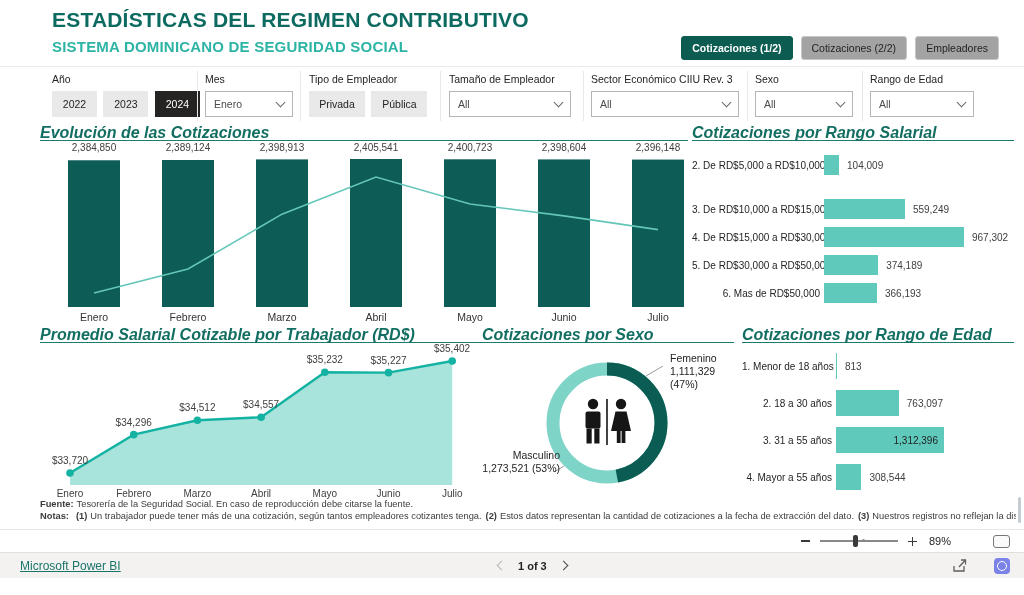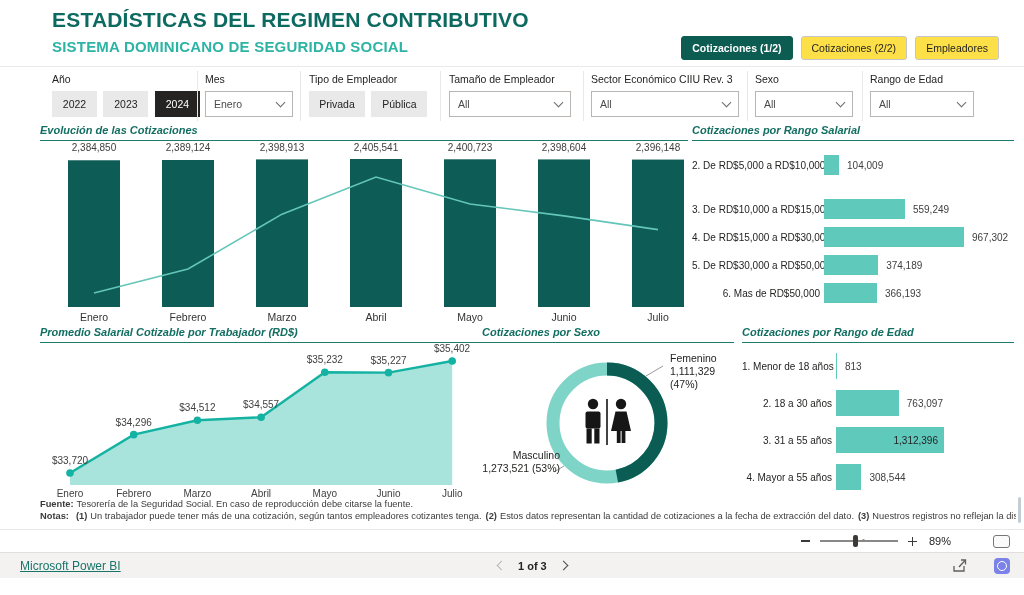--- a/index.html
+++ b/index.html
@@ -2,35 +2,35 @@
 <html><head>
 <meta charset="utf-8">
 <style>
   html,body{margin:0;padding:0;background:#fff;}
   .canvas{position:relative;width:1024px;height:595px;background:#fff;overflow:hidden;
     font-family:"Liberation Sans",sans-serif;color:#252423;}
   
   .title{position:absolute;left:52px;top:8px;font-size:21px;font-weight:700;color:#0d6a60;letter-spacing:.2px;}
   .subtitle{position:absolute;left:52px;top:38px;font-size:15px;font-weight:700;color:#2db4a5;letter-spacing:.2px;}
   .tabs{position:absolute;top:36px;right:25px;display:flex;gap:8px;}
-  .tab{font-size:10.5px;padding:5px 10px;border-radius:3px;border:1px solid #c8c6c4;background:#fde047;color:#252423;cursor:pointer;font-family:inherit;}
+  .tab{font-size:10.5px;padding:5px 10px;border-radius:3px;border:1px solid #c8c6c4;background:#a3a3a3;color:#252423;cursor:pointer;font-family:inherit;}
   .tab.active{background:#0c5c52;border-color:#0c5c52;color:#fff;font-weight:700;}
   
   .filterbar{position:absolute;left:0;top:66px;width:1024px;height:58px;border-top:1px solid #eaeaea;}
   .fgroup{position:absolute;top:6px;}
   .flabel{font-size:10.5px;color:#252423;margin-bottom:6px;}
   .fbtn{display:inline-block;font-size:10.5px;height:26px;line-height:26px;width:45px;text-align:center;background:#e9e9e9;color:#252423;border:none;margin-right:2px;font-family:inherit;padding:0;cursor:pointer;}
   .fbtn.sel{background:#252423;color:#fff;}
   .fbtn.wide{width:56px;}
   .fselect{display:flex;justify-content:space-between;align-items:center;border:1px solid #b8b5b2;height:24px;padding:0 8px;font-size:10.5px;color:#4a4a4a;background:#fff;cursor:pointer;}
   .chev-down{width:6px;height:6px;border-right:1px solid #6b6b6b;border-bottom:1px solid #6b6b6b;transform:rotate(45deg);margin-top:-3px;}
   .fsep{position:absolute;top:4px;width:1px;height:50px;background:#e8e8e8;}
   
   .panel{position:absolute;}
-  .ptitle{font-size:11px;font-style:italic;font-weight:700;color:#136e62;border-bottom:1.5px solid #1b7b6e;padding-bottom:3px;height:13px;white-space:nowrap;}
+  .ptitle{font-size:16px;font-style:italic;font-weight:700;color:#136e62;border-bottom:1.5px solid #1b7b6e;padding-bottom:3px;height:13px;white-space:nowrap;}
   .chartbox{position:relative;}
   
   .hrow{display:flex;align-items:center;}
   .hlabel{font-size:10px;color:#252423;text-align:right;flex:none;white-space:nowrap;}
   .hbarzone{position:relative;display:flex;align-items:center;margin-left:4px;flex:1;height:100%;}
   .hbar{background:#5fc9bc;height:100%;flex:none;}
   .hval{font-size:10px;color:#404040;margin-left:8px;white-space:nowrap;}
   .hval.inside{position:absolute;margin:0;color:#1f1f1f;}
   
   .donut-label{position:absolute;font-size:10.5px;line-height:13px;color:#252423;}

